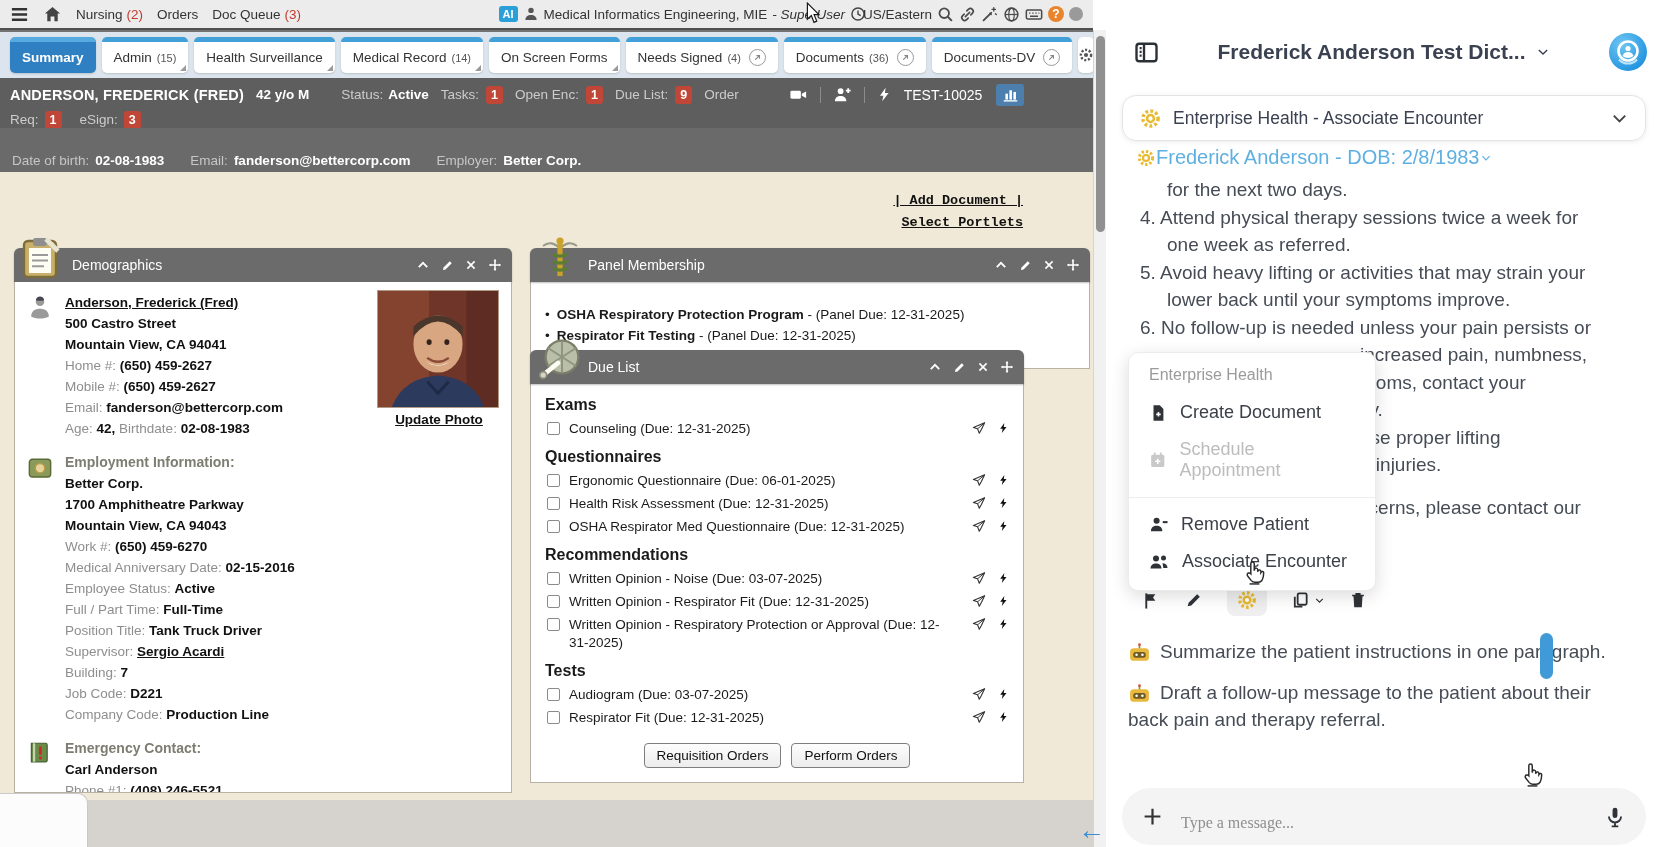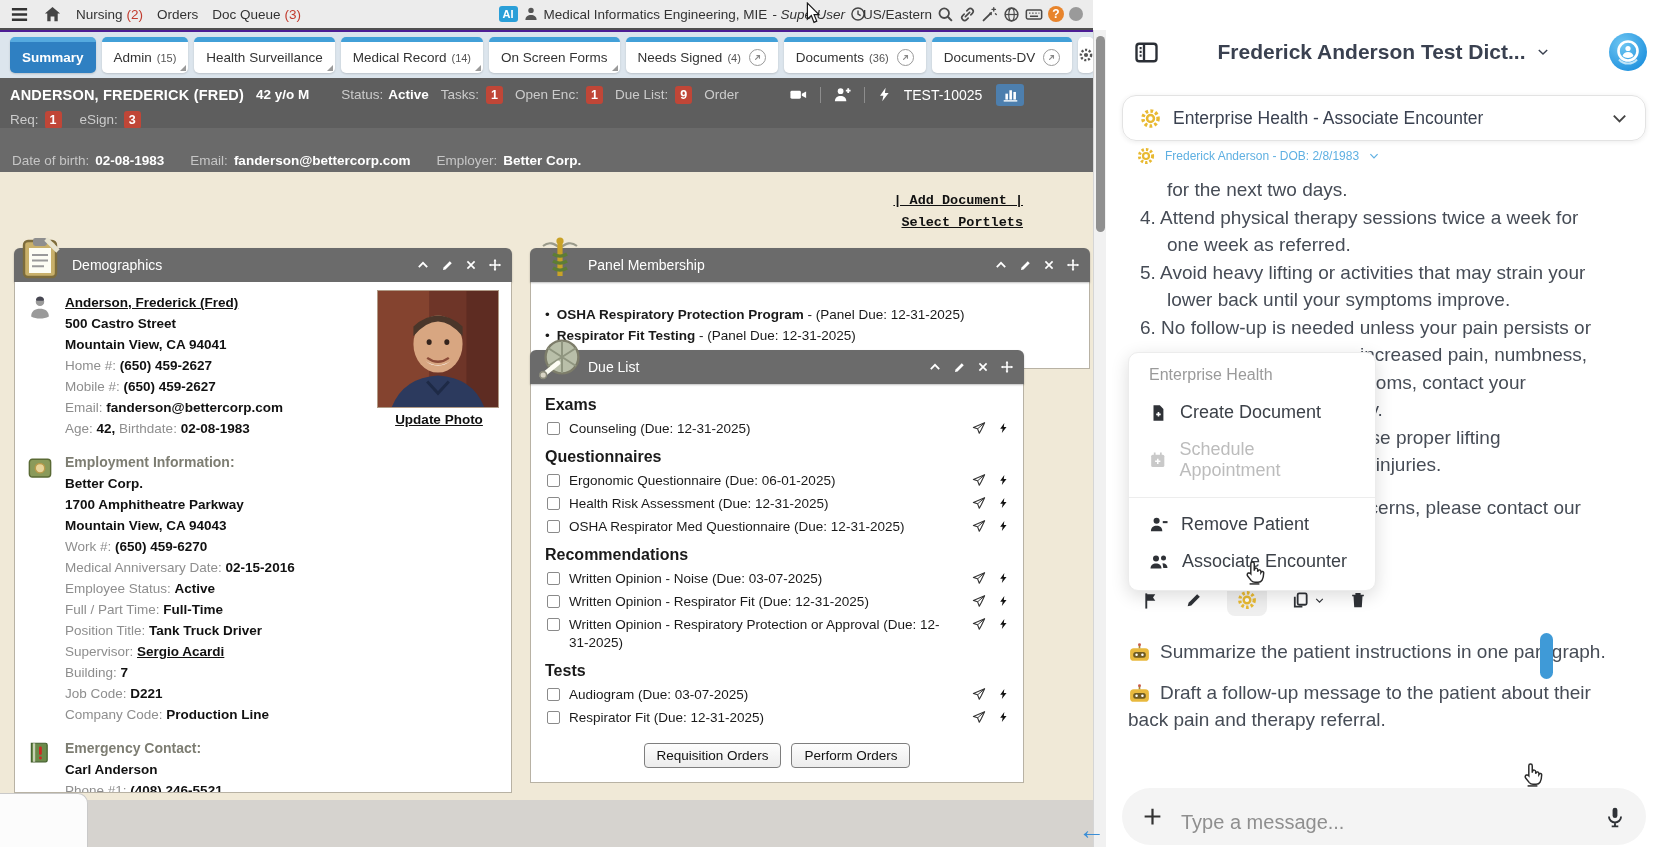--- a/index.html
+++ b/index.html
@@ -1,21 +1,21 @@
 <!DOCTYPE html>
 <html><head>
 <meta charset="utf-8">
 <style>
   * { margin:0; padding:0; box-sizing:border-box; }
   html,body { width:1662px; height:847px; overflow:hidden; background:#fff;
     font-family:"Liberation Sans", sans-serif; }
   svg.i { display:inline-block; vertical-align:middle; }
 
   
-  #left-window { position:absolute; left:0; top:0; width:1093px; height:847px; background:#4c1d95; }
+  #left-window { position:absolute; left:0; top:0; width:1093px; height:847px; background:#737373; }
 
   
   #navbar { position:absolute; left:0; top:0; width:1093px; height:30px; background:#ececec;
     border-bottom:2px solid #4f4f4f; display:flex; align-items:center; padding:0 10px; gap:14px;
     font-size:13.5px; color:#333; }
   .nav-item { display:flex; gap:4px; align-items:center; cursor:pointer; }
   .nav-count { color:#c23b2e; }
   #nav-right { margin-left:auto; display:flex; align-items:center; gap:5px; }
   .ai-badge { background:#2a9fd8; color:#fff; font-weight:bold; font-size:11px; padding:2px 4px;
     border-radius:3px; }
@@ -124,22 +124,22 @@
   #right-panel { position:absolute; left:1106px; top:0; width:556px; height:847px; background:#fff;
     color:#464c56; }
   #rp-head { position:absolute; left:0; top:26px; width:556px; height:52px; display:flex;
     align-items:center; padding:0 14px 0 28px; }
   #rp-title { flex:1; text-align:center; font-size:21px; font-weight:bold; color:#3a4150;
     display:flex; align-items:center; justify-content:center; gap:10px; cursor:pointer; }
   #enc-card { position:absolute; left:16px; top:95px; width:524px; height:46px; border:1px solid #e3e3e3;
     border-radius:14px; box-shadow:0 1px 5px rgba(0,0,0,.08); display:flex; align-items:center;
     padding:0 16px; gap:11px; font-size:17.5px; color:#3a4150; cursor:pointer; }
   #enc-card .chev { margin-left:auto; }
-  #patient-line { position:absolute; left:30px; top:146px; display:flex; align-items:center; gap:9px;
-    font-size:12px; color:#5fb0e2; cursor:pointer; }
+  #patient-line { position:absolute; left:30px; top:146px; display:flex; align-items:center; 
+    font-size:20px; color:#5fb0e2; cursor:pointer; }
 
   #note-text { position:absolute; left:34px; top:176px; width:470px; font-size:19px; line-height:27.5px; }
   .nt-ind { padding-left:27px; }
   #frag-block { position:absolute; left:254px; top:341px; width:290px; font-size:19px; line-height:27.5px; }
   #frag-last { position:absolute; left:252px; top:497px; font-size:19px; }
 
   #ctx-menu { position:absolute; left:22px; top:352px; width:248px; background:#fff; border:1px solid #ececec;
     border-radius:10px; box-shadow:0 5px 18px rgba(0,0,0,.14); padding:13px 0 10px; z-index:5; }
   .menu-group { padding:0 20px 10px; color:#9a9a9a; font-size:16px; }
   .menu-item { display:flex; align-items:center; gap:13px; padding:8px 20px; font-size:18px;
@@ -153,22 +153,22 @@
   .copy-wrap { display:flex; align-items:center; gap:4px; }
 
   #suggestions { position:absolute; left:22px; top:638px; width:494px; font-size:19px; line-height:27.5px; }
   .sug { margin-bottom:13px; cursor:pointer; }
   .sug svg { margin-right:9px; }
 
   #chat-pill { position:absolute; left:434px; top:633px; width:13px; height:46px; background:#3f9ad7;
     border-radius:7px; }
   #chat-bar { position:absolute; left:16px; top:788px; width:524px; height:57px; background:#f4f4f4;
     border-radius:29px; display:flex; align-items:center; padding:0 20px; gap:18px; }
-  #chat-input { flex:1; border:none; background:transparent; outline:none; font-size:20px;
-    color:#464c56; font-family:Liberation Sans, sans-serif;margin-top:12px; }
+  #chat-input { flex:1; border:none; background:transparent; outline:none; font-size:16px;
+    color:#464c56; font-family:Liberation Serif, serif;margin-top:12px; }
   #chat-input::placeholder { color:#8f8f8f; }
 
   #back-arrow { position:absolute; left:1078px; top:815px; font-size:27px; font-weight:bold;
     color:#3b8ed6; cursor:pointer; }
 
   .cursor { position:absolute; z-index:50; pointer-events:none; }
 </style>
 </head>
 <body>
 

